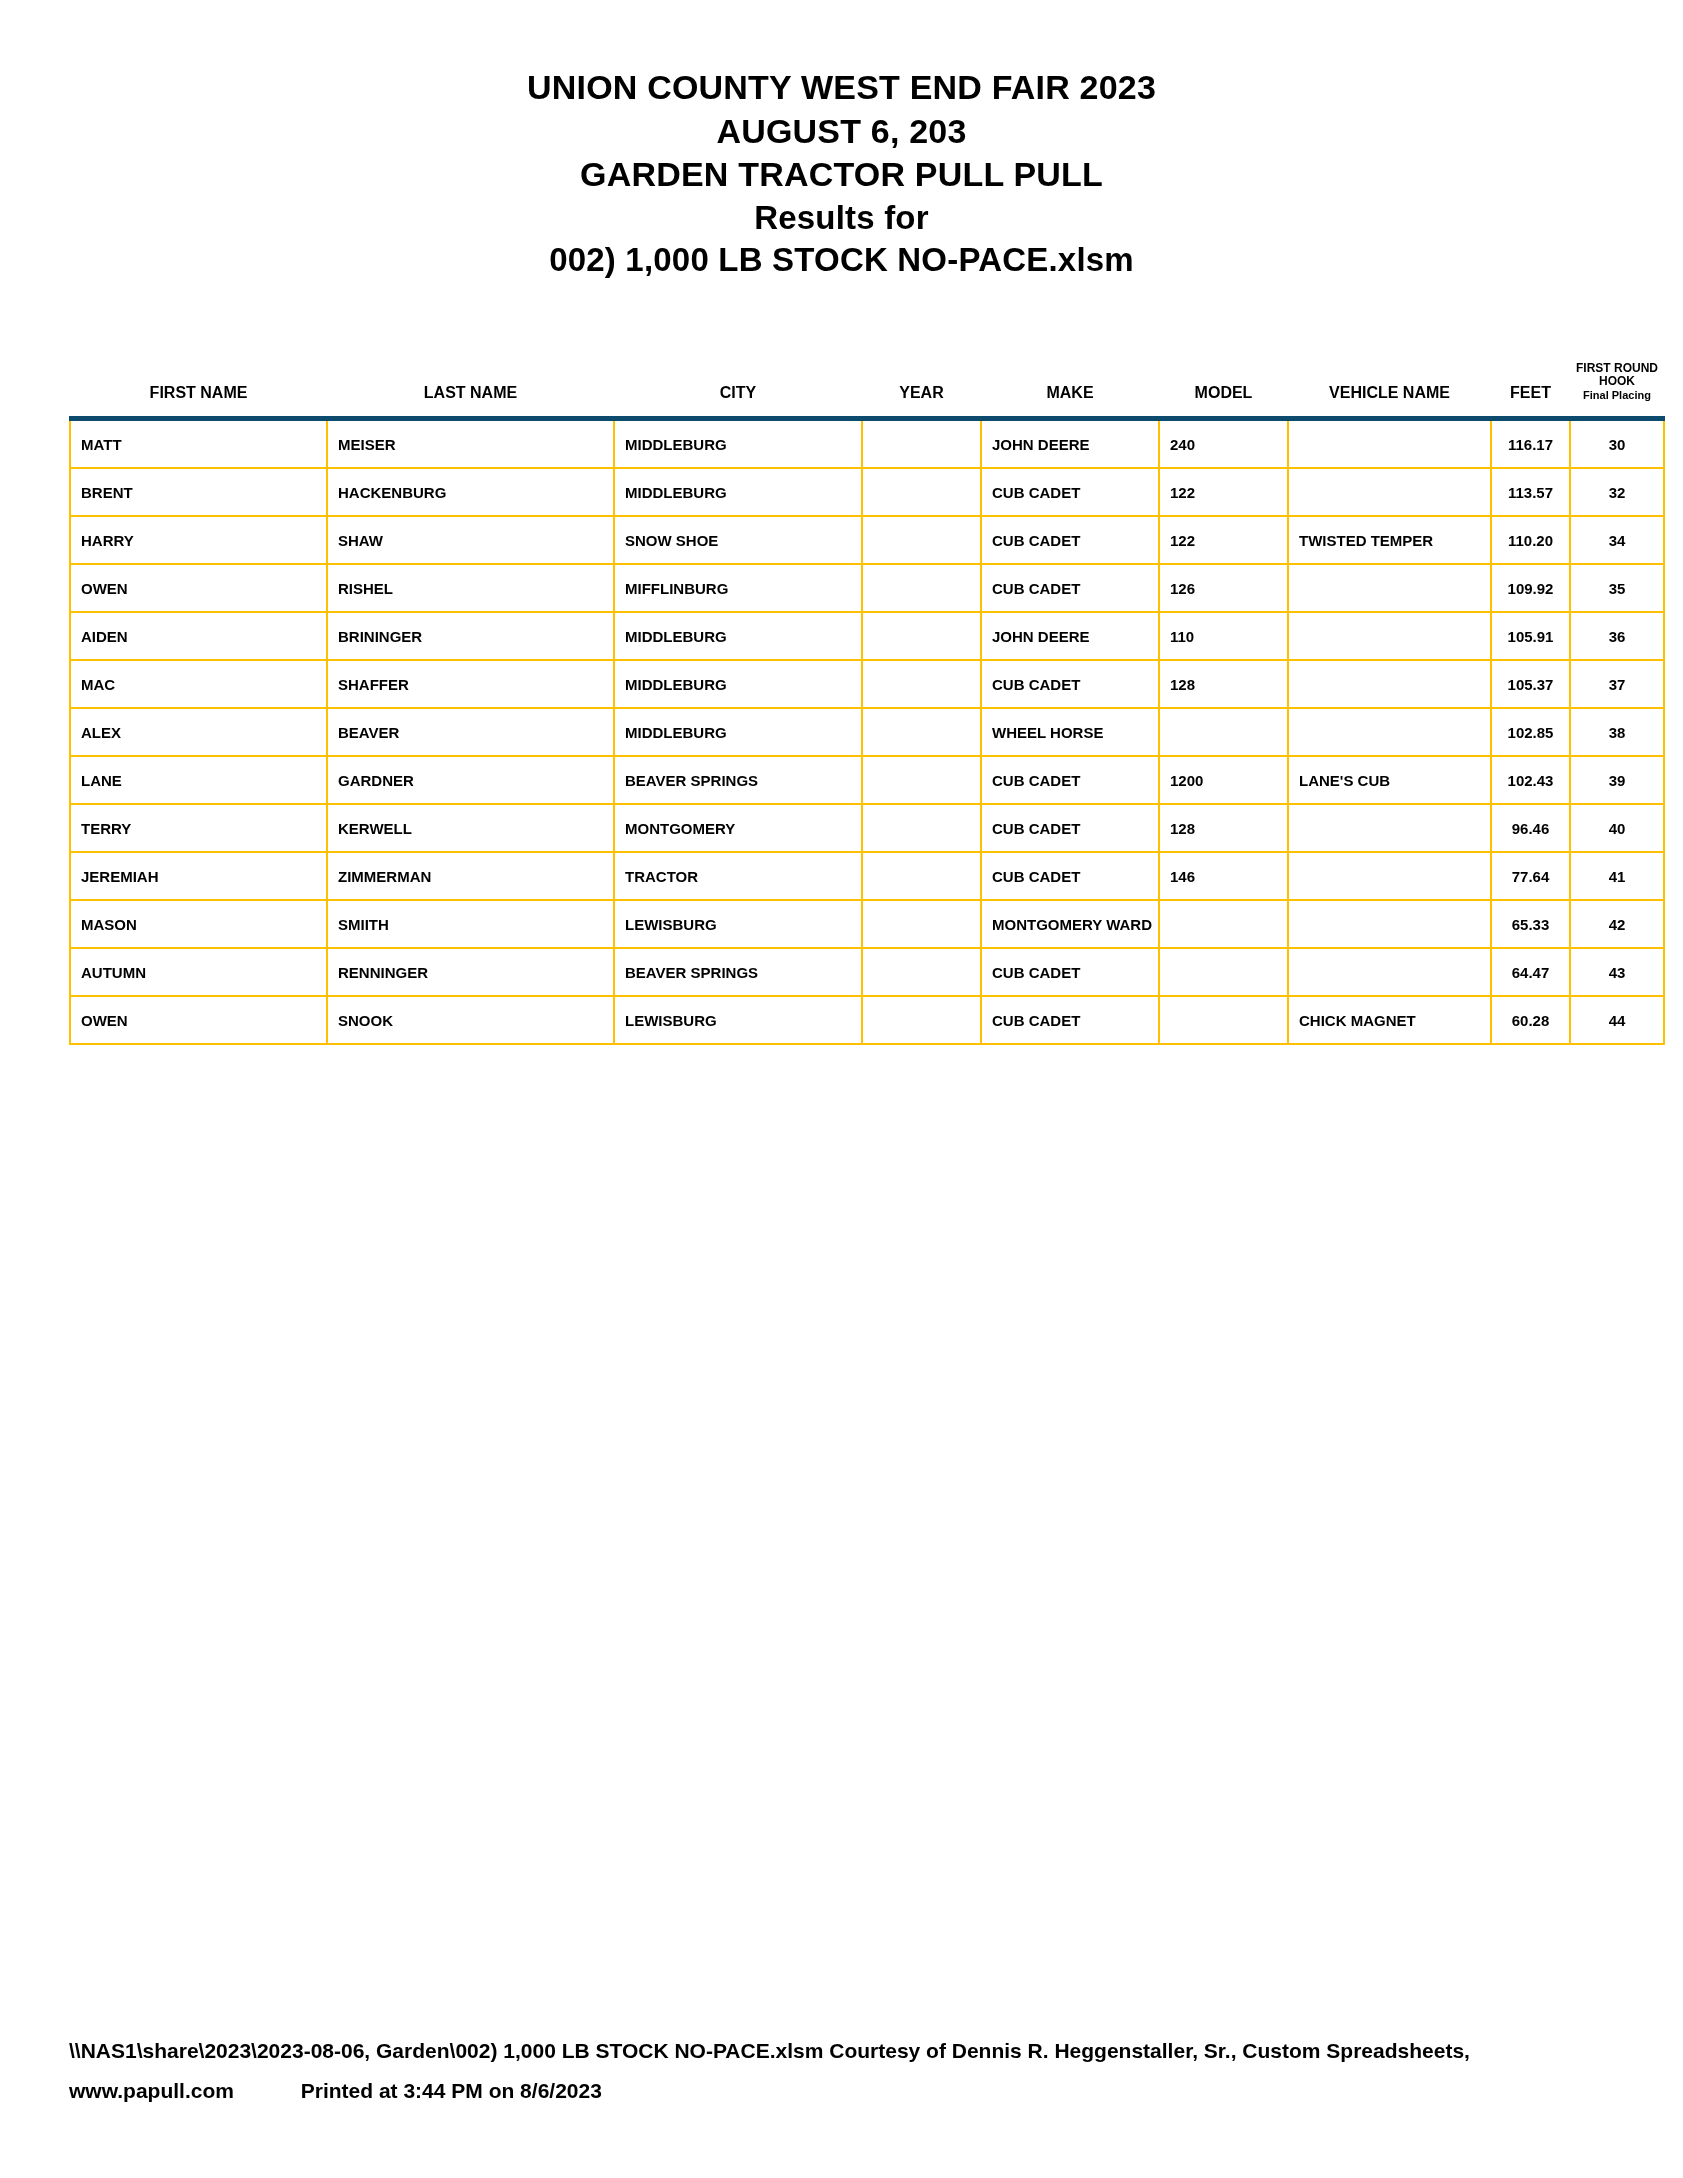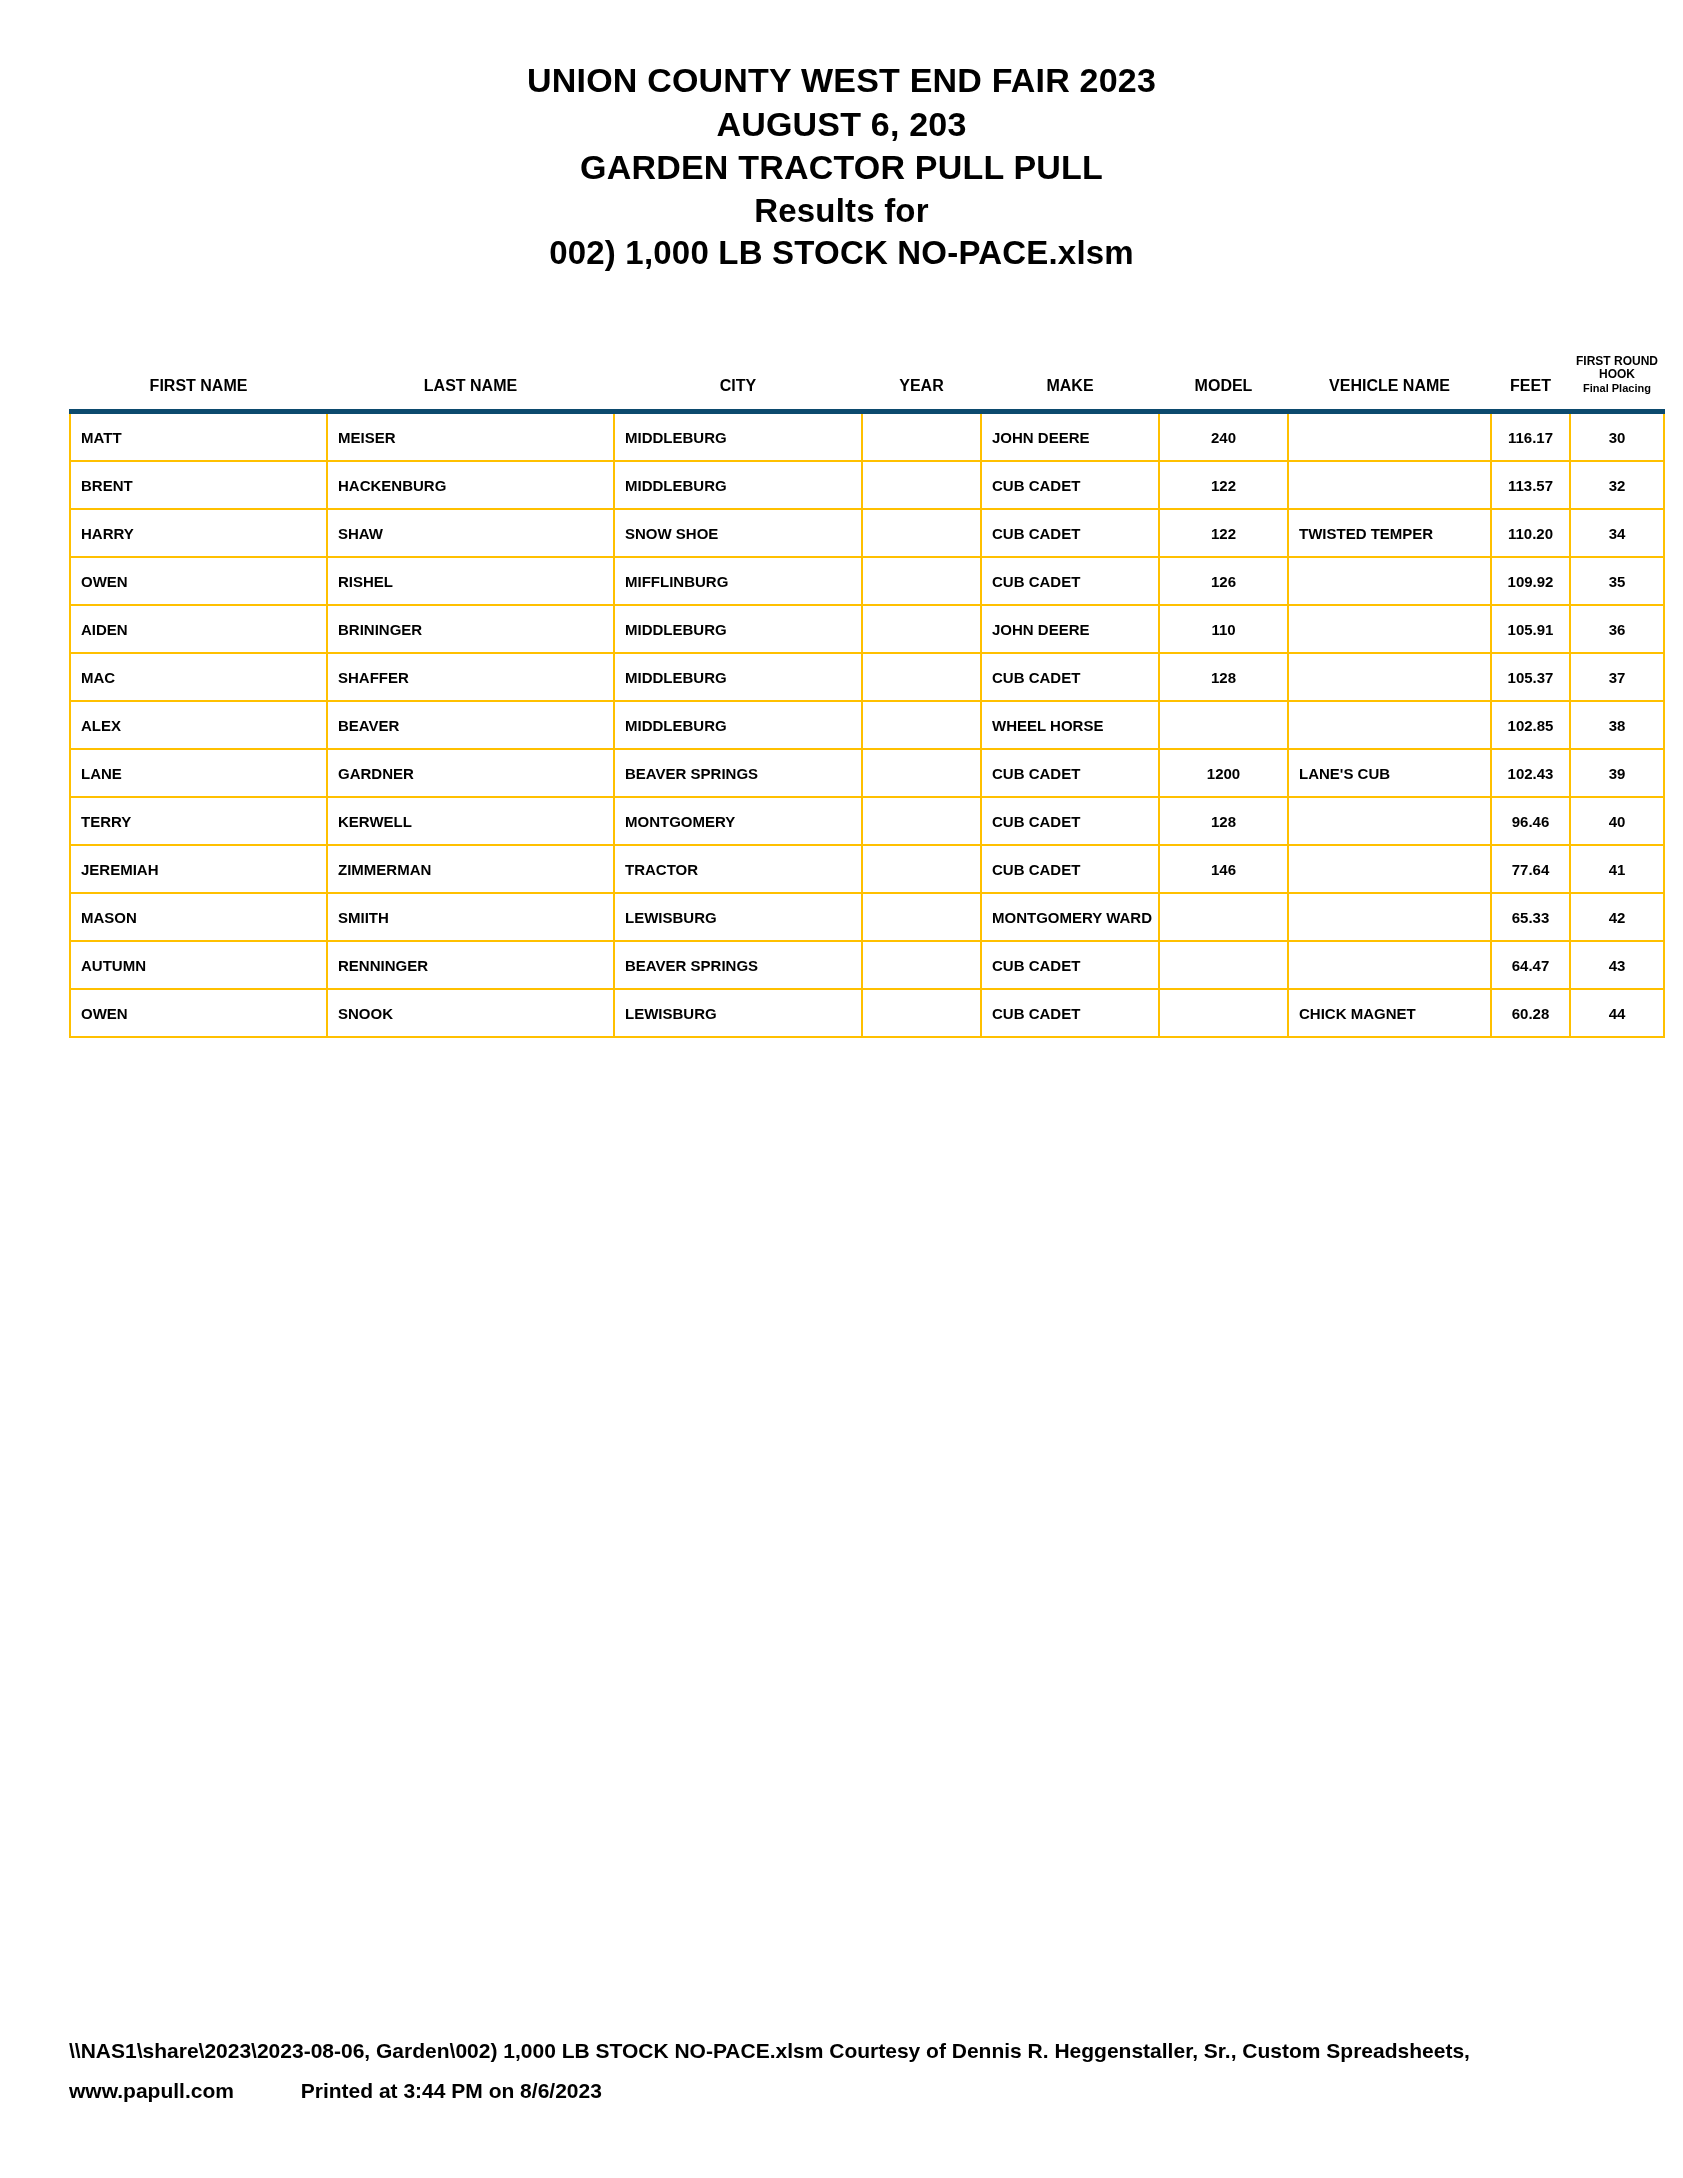--- a/index.html
+++ b/index.html
@@ -18,21 +18,21 @@
     width: 1683px;
     height: 2178px;
     box-sizing: border-box;
     padding: 54px 69px 0 69px;
     position: relative;
   }
 
   
   .title-block {
     text-align: center;
-    margin: 5px auto;
+    margin: 12px auto;
   }
   .title-line {
     font-weight: bold;
     letter-spacing: 0.2px;
     line-height: 1.28;
   }
   .title-1 { font-size: 34px; }
   .title-2 { font-size: 34px; }
   .title-3 { font-size: 34px; }
   .title-4 { font-size: 33px; }
@@ -79,21 +79,21 @@
     border-bottom: 2px solid #ffc000;
     border-left: 2px solid #ffc000;
     border-right: 2px solid #ffc000;
     background: #ffffff;
     overflow: hidden;
     white-space: nowrap;
   }
   table.results tbody tr td.c-first { border-left: 2px solid #ffc000; }
   td.c-year, td.c-vname { }
   td.c-feet, td.c-place { text-align: center; }
-  td.c-model { text-align: center; }
+  td.c-model { text-align: left; }
 
   
   table.results tbody tr:first-child td {
     border-top: 5px solid #0c4a6e;
   }
 
   
   .footer {
     position: absolute;
     left: 69px;

